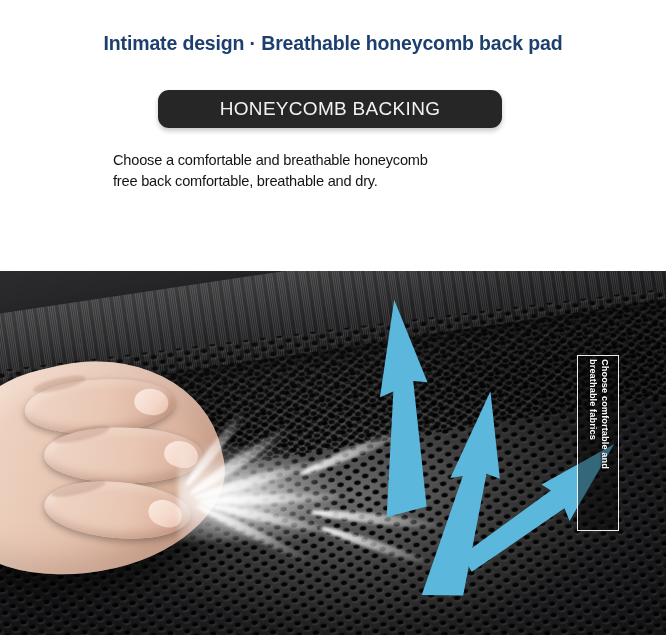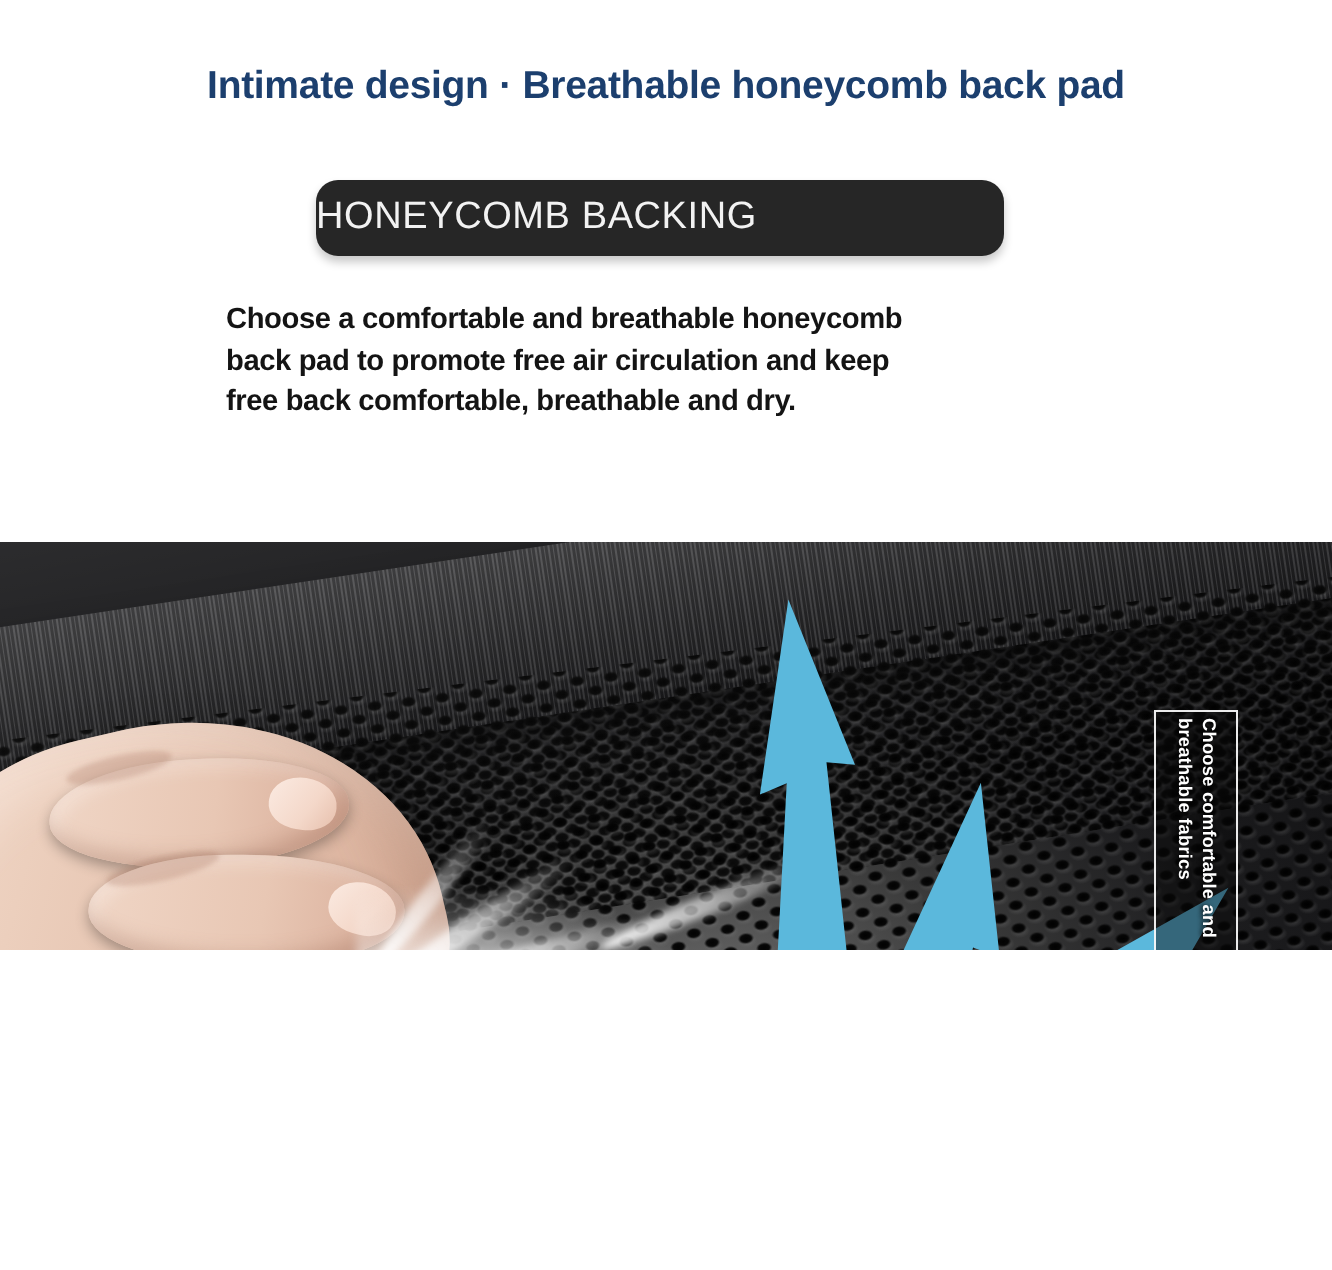--- a/index.html
+++ b/index.html
@@ -6,21 +6,21 @@
     margin: 0;
     padding: 0;
     background: #ffffff;
   }
   body {
     font-family: "Liberation Sans", sans-serif;
   }
   .page {
     position: relative;
     width: 666px;
-    height: 475px;
+    height: 635px;
     overflow: hidden;
     background: #be185d;
   }
 
   
   .text-section {
     position: absolute;
     left: 0;
     top: 0;
     width: 666px;
@@ -52,37 +52,37 @@
     position: absolute;
     left: 0;
     top: 0;
     width: 344px;
     height: 38px;
     background: #262626;
     border-radius: 11px;
     box-shadow: 0 3px 5px rgba(0,0,0,0.22);
     display: flex;
     align-items: center;
-    justify-content: flex-start;
+    justify-content: center;
   }
   .pill-label {
     color: #f2f2f2;
     font-size: 19px;
     font-weight: normal;
     letter-spacing: 0.3px;
     white-space: nowrap;
   }
 
   .body-copy {
     position: absolute;
     left: 113px;
     top: 150px;
     width: 440px;
     font-size: 14.6px;
-    font-weight: bold;
+    font-weight: normal;
     line-height: 20.5px;
     color: #141414;
     letter-spacing: -0.2px;
   }
   .body-copy .line { display: block; white-space: nowrap; }
 
   
   .photo {
     position: absolute;
     left: 0;
@@ -272,21 +272,20 @@
     <div class="headline">Intimate design · Breathable honeycomb back pad</div>
 
     <div class="pill-wrap">
       <div class="pill">
         <span class="pill-label">HONEYCOMB BACKING</span>
       </div>
     </div>
 
     <div class="body-copy">
       <span class="line">Choose a comfortable and breathable honeycomb</span>
-      <span class="line">back pad to promote free air circulation and keep</span>
       <span class="line">free back comfortable, breathable and dry.</span>
     </div>
   </div>
 
   <div class="photo">
 
     <div class="photo-base"></div>
     <div class="mesh fine"></div>
     <div class="strap"></div>
     <div class="mesh"></div>

